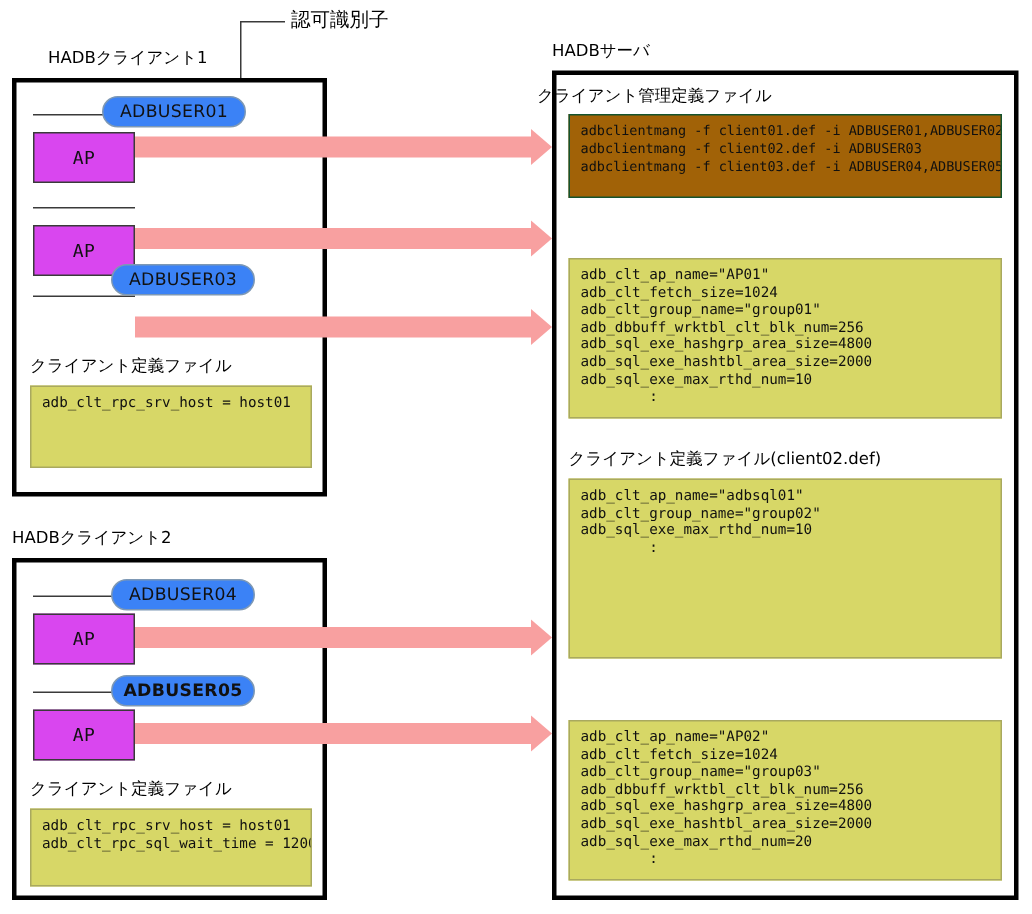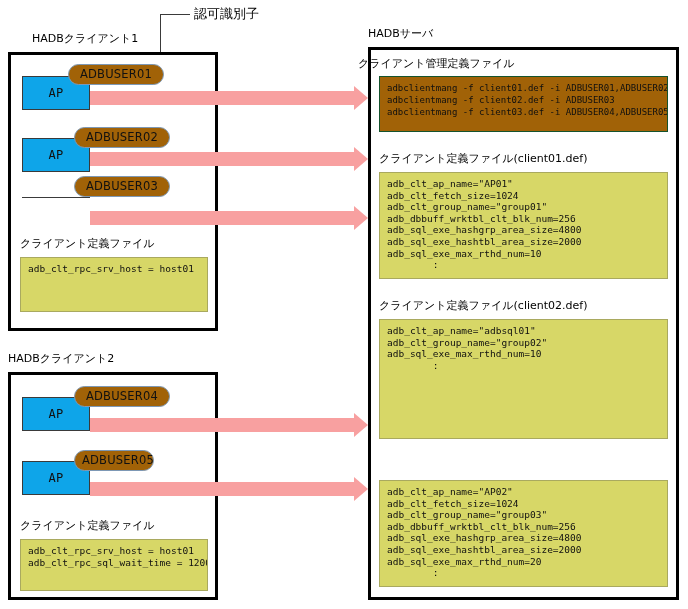--- a/index.html
+++ b/index.html
@@ -33,45 +33,46 @@
     font-size: 11px;
     line-height: 13px;
     color: #000;
     white-space: nowrap;
     font-family: "DejaVu Sans", "Liberation Sans", sans-serif;
   }
 
   
   .ap-box {
     position: absolute;
-    background: #0ea5e9;
+    background: #d946ef;
     border: 1px solid #3a3a3a;
     box-sizing: border-box;
     display: flex;
     align-items: center;
     justify-content: center;
     font-size: 12px;
     color: #111;
     font-family: "DejaVu Sans Mono", "Liberation Mono", monospace;
     letter-spacing: .3px;
+    margin-top: 12px;
   }
   .ap-box::after {
     
     content: "";
     position: absolute;
     left: 2px; top: 2px; right: -2px; bottom: -2px;
     border-right: 2px solid #9a9a9a;
     border-bottom: 2px solid #9a9a9a;
     z-index: -1;
   }
 
   
   .bubble {
     position: absolute;
-    background: #a16207;
+    background: #3b82f6;
     border: 1px solid #7d98b5;
     border-radius: 11px;
     height: 21px;
     line-height: 19px;
     box-sizing: border-box;
     text-align: center;
     font-size: 11.5px;
     color: #111;
     font-family: "DejaVu Sans", "Liberation Sans", sans-serif;
     letter-spacing: .2px;
@@ -168,21 +169,20 @@
   <div class="group-box" style="left:8px; top:52px; width:210px; height:279px;"></div>
 
   <div class="ap-box" style="left:22px; top:76px; width:68px; height:34px;">AP</div>
   <div class="stub" style="left:22px; top:76px; width:68px;"></div>
   <div class="bubble" style="left:68px; top:64px; width:96px;">ADBUSER01</div>
   <div class="arrow-shaft" style="left:90px; top:91px; width:264px;"></div>
   <div class="arrow-head" style="left:354px; top:86px;"></div>
 
   <div class="ap-box" style="left:22px; top:138px; width:68px; height:34px;">AP</div>
   <div class="stub" style="left:22px; top:138px; width:68px;"></div>
-  <div class="bubble" style="left:74px; top:127px; width:96px;">ADBUSER02</div>
   <div class="arrow-shaft" style="left:90px; top:152px; width:264px;"></div>
   <div class="arrow-head" style="left:354px; top:147px;"></div>
 
   <div class="stub" style="left:22px; top:197px; width:68px;"></div>
   <div class="bubble" style="left:74px; top:176px; width:96px;">ADBUSER03</div>
   <div class="arrow-shaft" style="left:90px; top:211px; width:264px;"></div>
   <div class="arrow-head" style="left:354px; top:206px;"></div>
 
   <div class="panel-title" style="left:20px; top:237px;">クライアント定義ファイル</div>
   <div class="panel" style="left:20px; top:257px; width:188px; height:55px;">adb_clt_rpc_srv_host = host01</div>
@@ -191,37 +191,36 @@
   <div class="group-box" style="left:8px; top:372px; width:210px; height:228px;"></div>
 
   <div class="ap-box" style="left:22px; top:397px; width:68px; height:34px;">AP</div>
   <div class="stub" style="left:22px; top:397px; width:68px;"></div>
   <div class="bubble" style="left:74px; top:386px; width:96px;">ADBUSER04</div>
   <div class="arrow-shaft" style="left:90px; top:418px; width:264px;"></div>
   <div class="arrow-head" style="left:354px; top:413px;"></div>
 
   <div class="ap-box" style="left:22px; top:461px; width:68px; height:34px;">AP</div>
   <div class="stub" style="left:22px; top:461px; width:68px;"></div>
-  <div class="bubble" style="left:74px; top:450px; width:80px;">ADBUSER05</div>
+  <div class="bubble" style="left:74px; top:450px; width:96px;font-weight:bold;">ADBUSER05</div>
   <div class="arrow-shaft" style="left:90px; top:482px; width:264px;"></div>
   <div class="arrow-head" style="left:354px; top:477px;"></div>
 
   <div class="panel-title" style="left:20px; top:519px;">クライアント定義ファイル</div>
   <div class="panel" style="left:20px; top:539px; width:188px; height:52px;">adb_clt_rpc_srv_host = host01
 adb_clt_rpc_sql_wait_time = 1200</div>
 
   <div class="group-title" style="left:368px; top:27px;">HADBサーバ</div>
   <div class="group-box" style="left:368px; top:47px; width:311px; height:553px;"></div>
 
   <div class="panel-title" style="left:358px; top:57px;">クライアント管理定義ファイル</div>
   <div class="panel blue" style="left:379px; top:76px; width:289px; height:56px;">adbclientmang -f client01.def -i ADBUSER01,ADBUSER02
 adbclientmang -f client02.def -i ADBUSER03
 adbclientmang -f client03.def -i ADBUSER04,ADBUSER05</div>
 
-  <div class="panel-title" style="left:379px; top:152px;">クライアント定義ファイル(client01.def)</div>
   <div class="panel" style="left:379px; top:172px; width:289px; height:107px;">adb_clt_ap_name="AP01"
 adb_clt_fetch_size=1024
 adb_clt_group_name="group01"
 adb_dbbuff_wrktbl_clt_blk_num=256
 adb_sql_exe_hashgrp_area_size=4800
 adb_sql_exe_hashtbl_area_size=2000
 adb_sql_exe_max_rthd_num=10
         :</div>
 
   <div class="panel-title" style="left:379px; top:299px;">クライアント定義ファイル(client02.def)</div>

